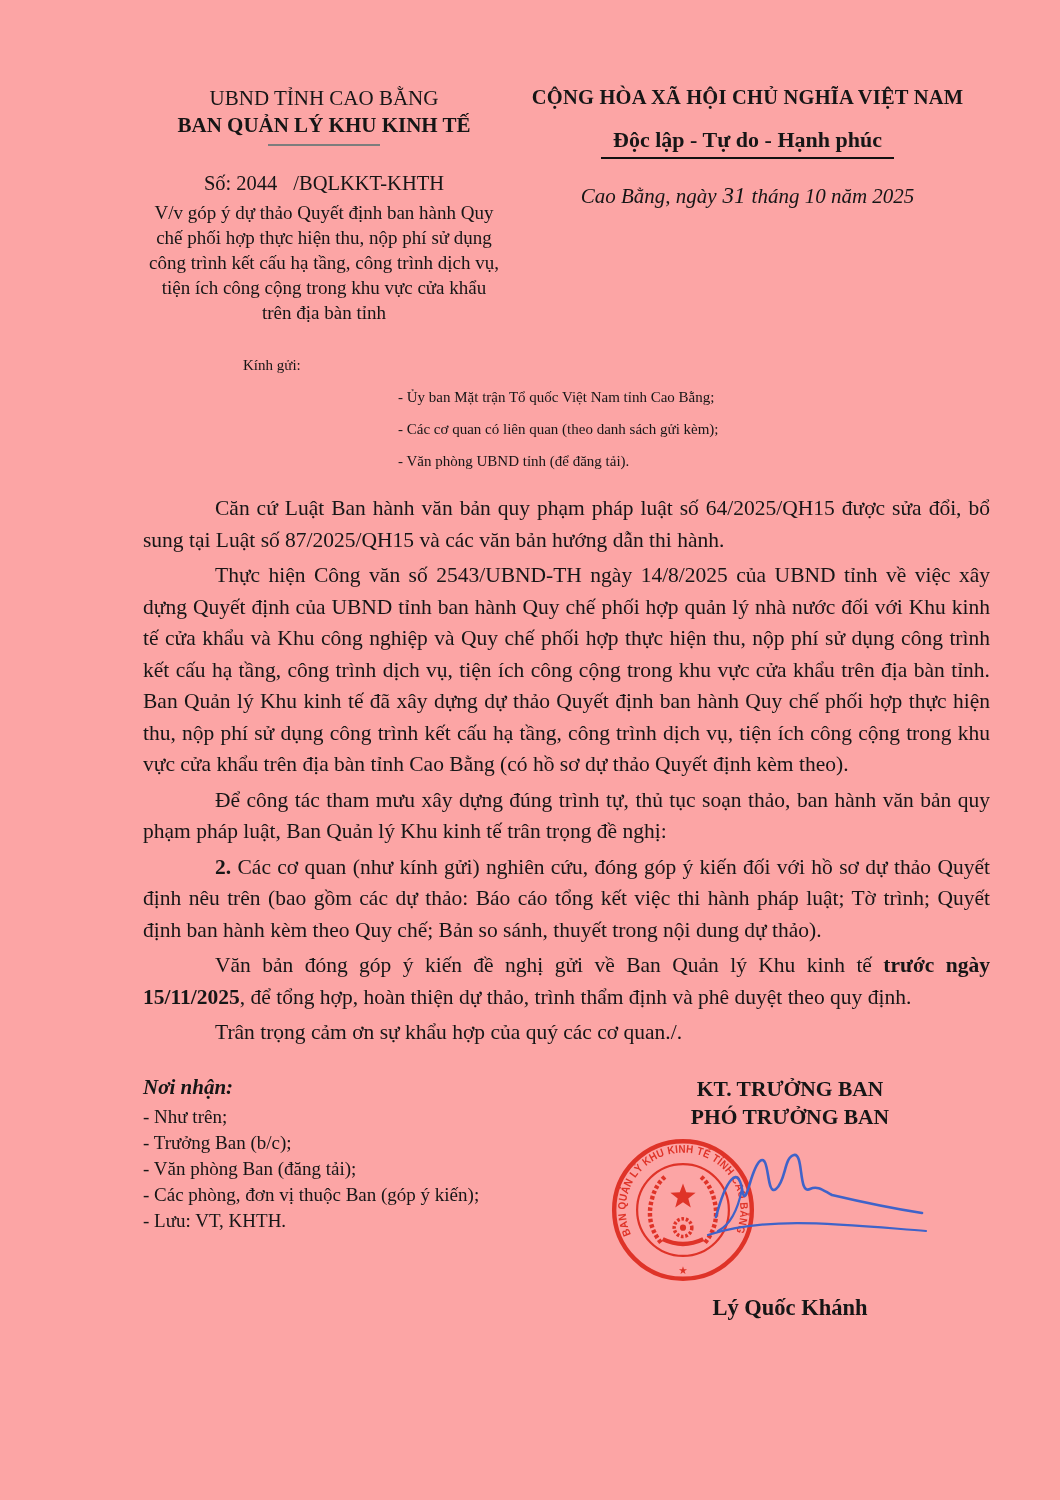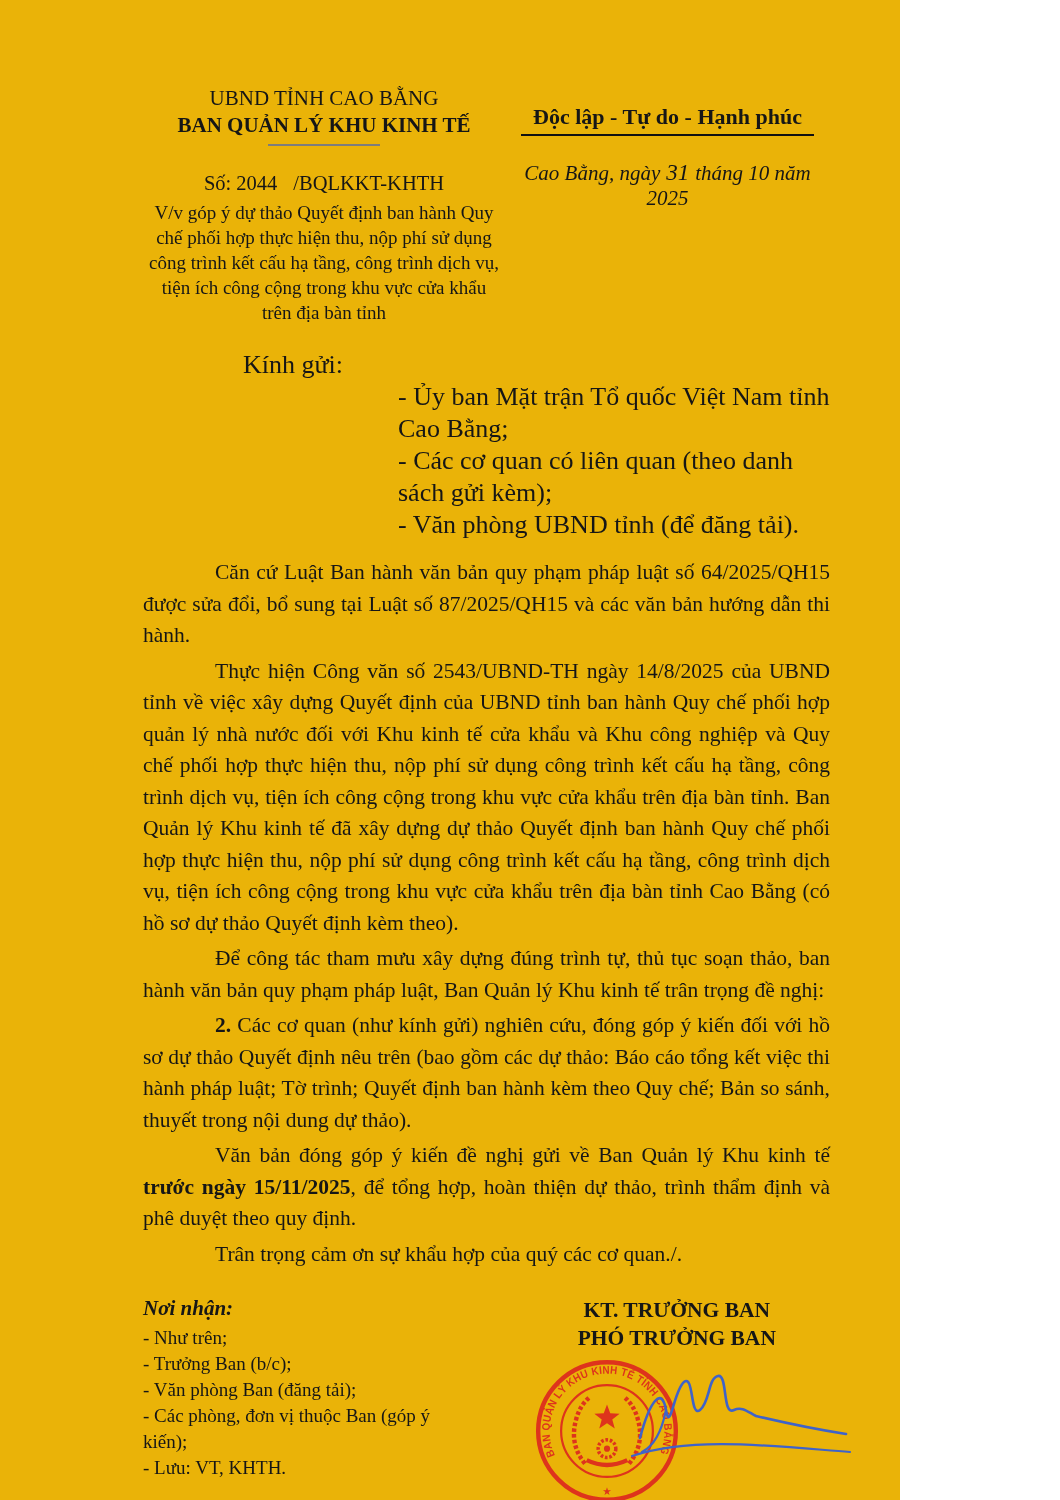--- a/index.html
+++ b/index.html
@@ -1,50 +1,50 @@
 <!DOCTYPE html>
 <html><head>
 <meta charset="utf-8">
 <style>
   html,body{margin:0;padding:0;background:#ffffff;}
   .page{
-    width:900px;height:1500px;box-sizing:border-box;
+    width:1060px;height:1500px;box-sizing:border-box;
     padding:86px 70px 30px 143px;
     font-family:"Liberation Serif","DejaVu Serif",serif;
-    color:#161616;background:#eab308;overflow:hidden;position:relative;
+    color:#161616;background:#fca5a5;overflow:hidden;position:relative;
   }
   
   .header{display:flex;}
   .h-left{width:362px;text-align:center;}
   .h-right{flex:1;text-align:center;}
   .org-parent{font-size:21px;}
   .org-name{font-size:21px;font-weight:bold;margin-top:2px;}
   .org-underline{width:112px;border-bottom:2px solid #7d7d7d;margin:6px auto 0;}
   .so-line{margin-top:26px;font-size:20.5px;white-space:nowrap;}
   .so-number{margin:0 16px 0 5px;}
   .subject{font-size:19px;line-height:25px;margin:5px auto 0;max-width:352px;}
   .nat-title{font-size:20.5px;font-weight:bold;letter-spacing:.2px;white-space:nowrap;}
   .motto{display:inline-block;font-size:22px;font-weight:bold;border-bottom:2px solid #111;padding:0 12px 4px;margin-top:18px;}
   .date-line{margin-top:24px;font-style:italic;font-size:21px;}
   .date-day{font-size:23px;margin:0 6px;}
   
-  .salutation{margin-top:24px;font-size:26px;line-height:32px;}
+  .salutation{margin-top:24px;font-size:15px;line-height:32px;}
   .salutation-label{margin-left:100px;}
   .recipients{margin-left:255px;}
   
   .bodytext{margin-top:16px;}
   .body-p{font-size:21.5px;line-height:31.5px;text-align:justify;text-indent:72px;margin:0 0 4px 0;}
   .b{font-weight:bold;}
   .i{}
   
   .footer{display:flex;margin-top:26px;}
   .noi-nhan{width:385px;}
   .noi-nhan-label{font-size:21px;font-weight:bold;font-style:italic;margin-bottom:4px;}
   .noi-nhan-item{font-size:19px;line-height:26px;}
-  .sign-block{width:440px;margin-left:auto;position:relative;left:30px;text-align:center;}
+  .sign-block{width:440px;margin-left:auto;position:relative;left:20px;text-align:center;}
   .sign-pos{font-size:21.5px;font-weight:bold;line-height:28px;}
   .seal-wrap{position:relative;height:152px;margin-top:4px;}
   .seal{position:absolute;left:38px;top:0;width:150px;height:150px;opacity:.92;}
   .signature{position:absolute;left:128px;top:4px;width:240px;height:110px;}
   .signer-name{font-size:22.5px;font-weight:bold;margin-top:8px;}
 </style>
 </head>
 <body>
 
 <div class="page">
@@ -53,20 +53,21 @@
     <div class="h-left">
       <div class="org-parent">UBND TỈNH CAO BẰNG</div>
       <div class="org-name">BAN QUẢN LÝ KHU KINH TẾ</div>
       <div class="org-underline"></div>
       <div class="so-line">
         <span>Số:</span><span class="so-number">2044</span><span>/BQLKKT-KHTH</span>
       </div>
       <div class="subject">V/v góp ý dự thảo Quyết định ban hành Quy chế phối hợp thực hiện thu, nộp phí sử dụng công trình kết cấu hạ tầng, công trình dịch vụ, tiện ích công cộng trong khu vực cửa khẩu trên địa bàn tỉnh</div>
     </div>
     <div class="h-right">
+      <div class="nat-title">CỘNG HÒA XÃ HỘI CHỦ NGHĨA VIỆT NAM</div>
       <div><span class="motto">Độc lập - Tự do - Hạnh phúc</span></div>
       <div class="date-line">
         <span>Cao Bằng, ngày</span><span class="date-day">31</span><span>tháng 10 năm 2025</span>
       </div>
     </div>
   </div>
 
   <div class="salutation">
     <div class="salutation-label">Kính gửi:</div>
     <div class="recipients">

